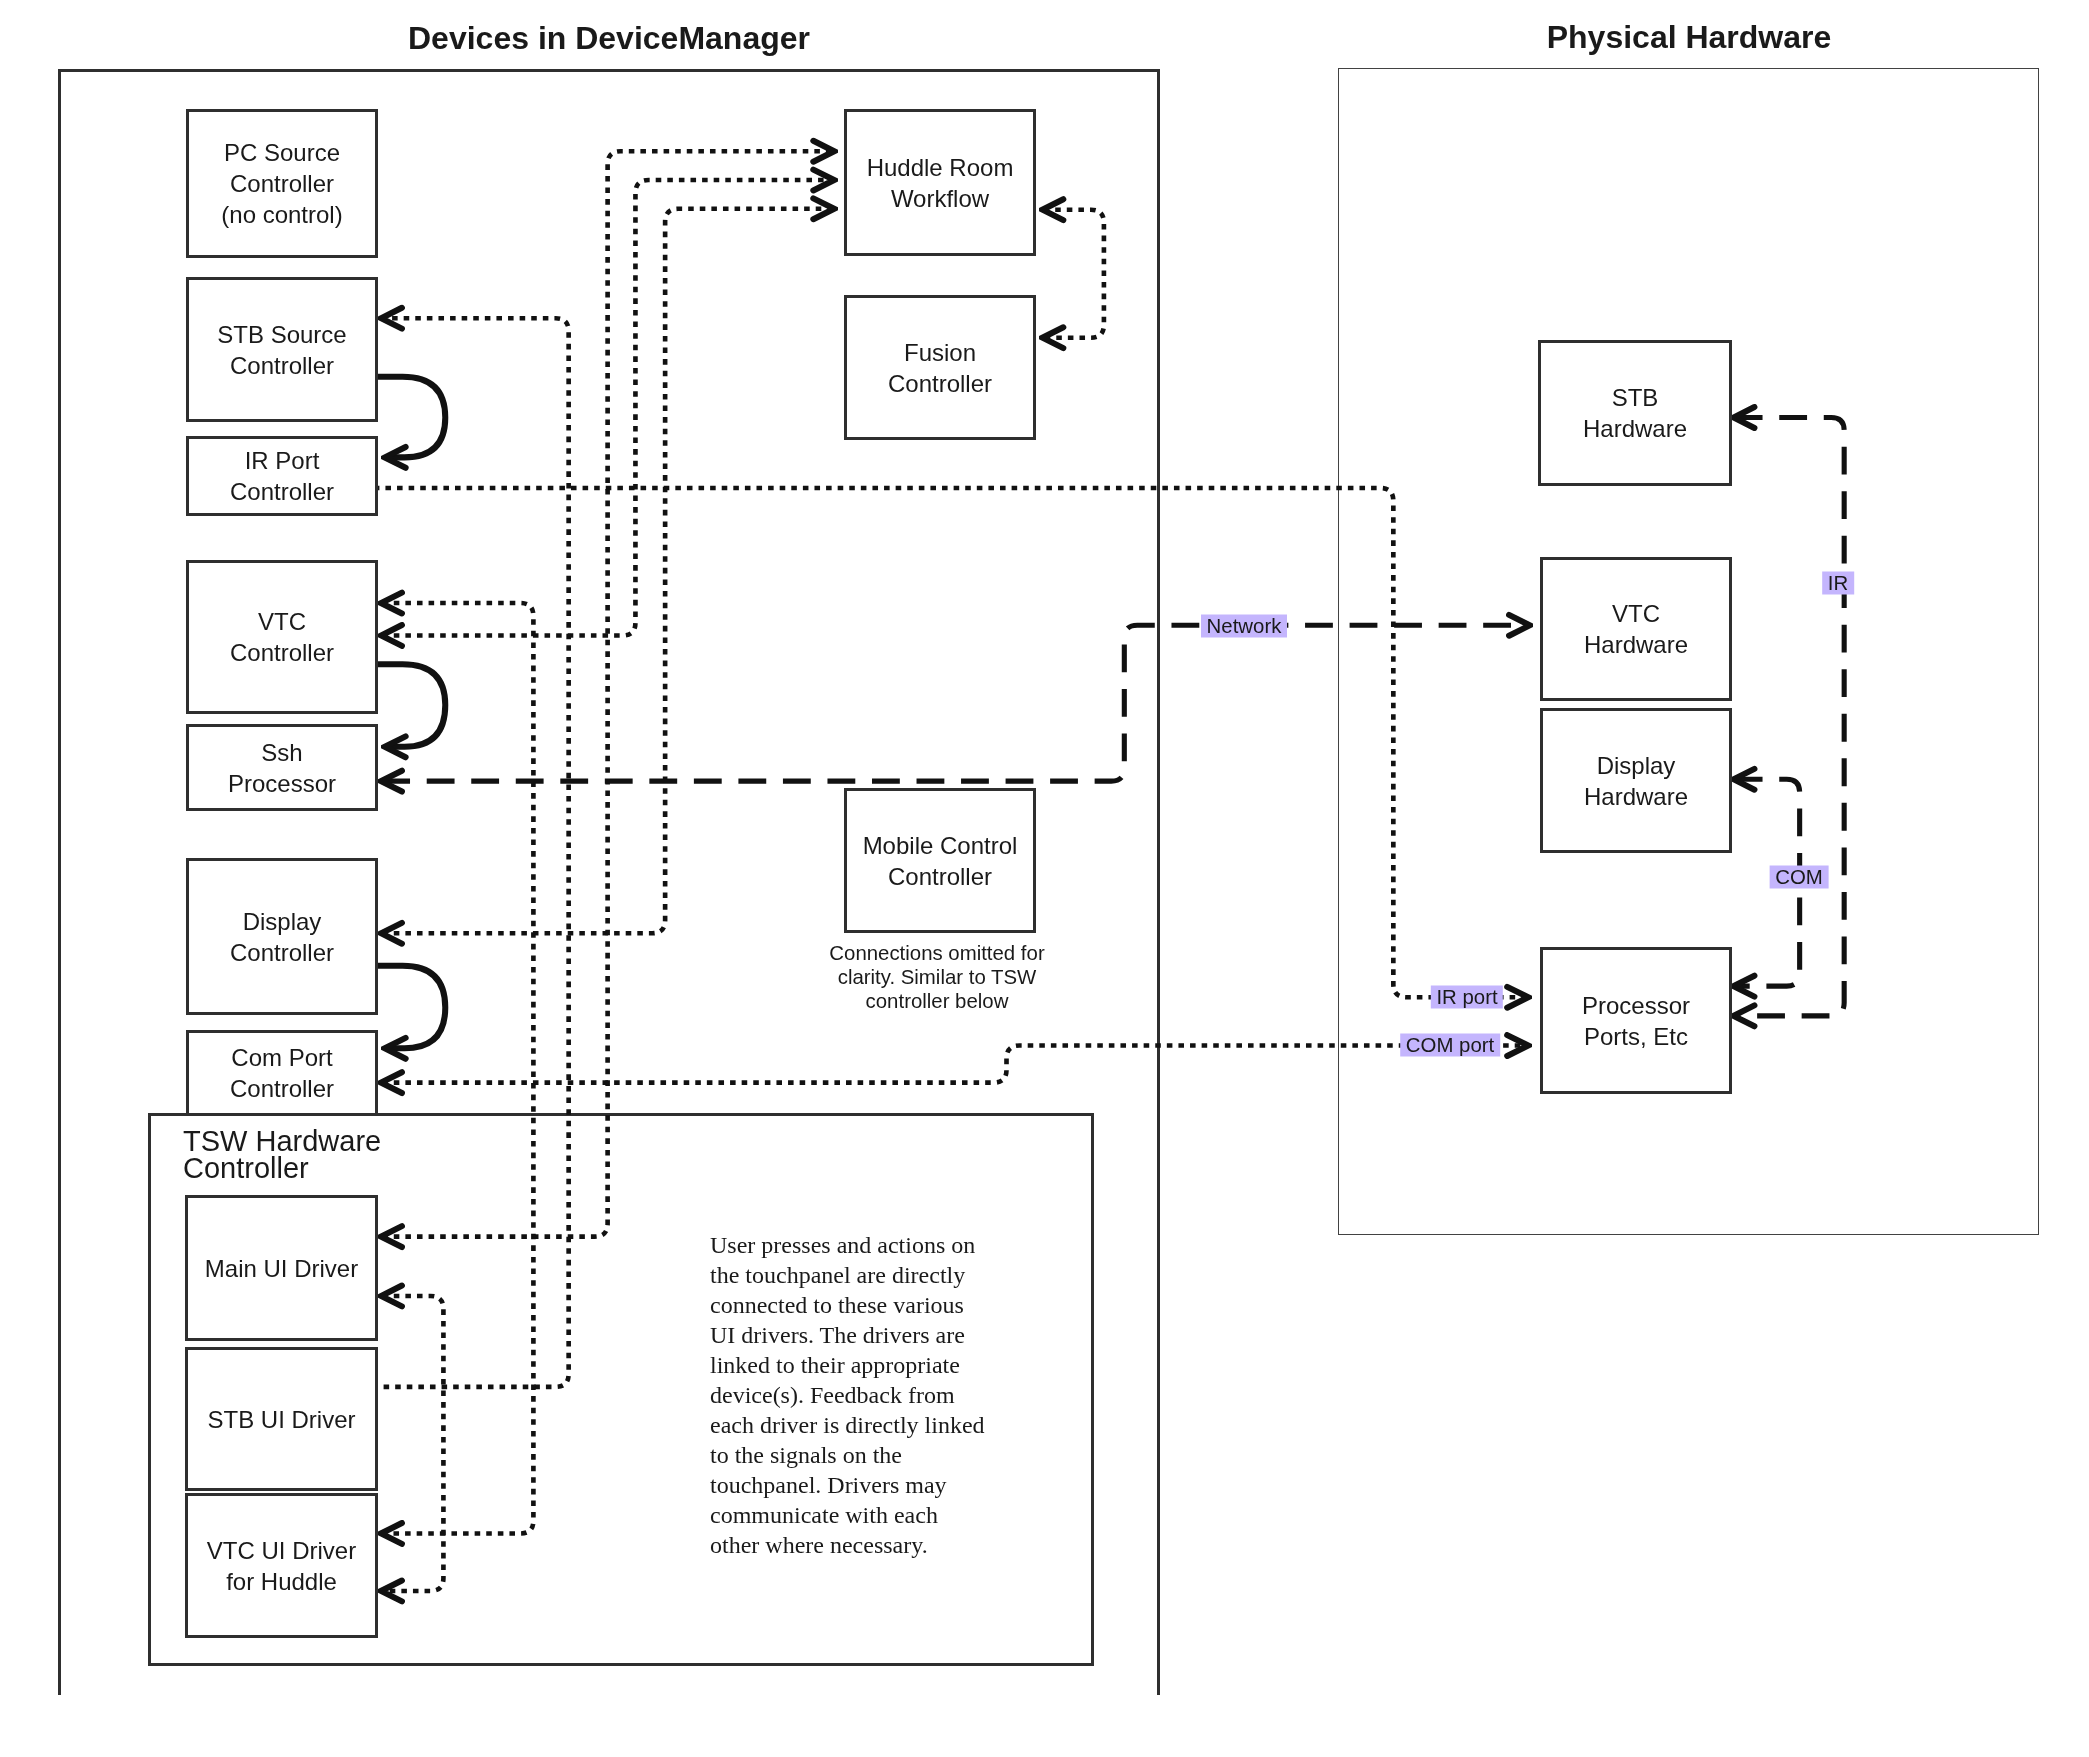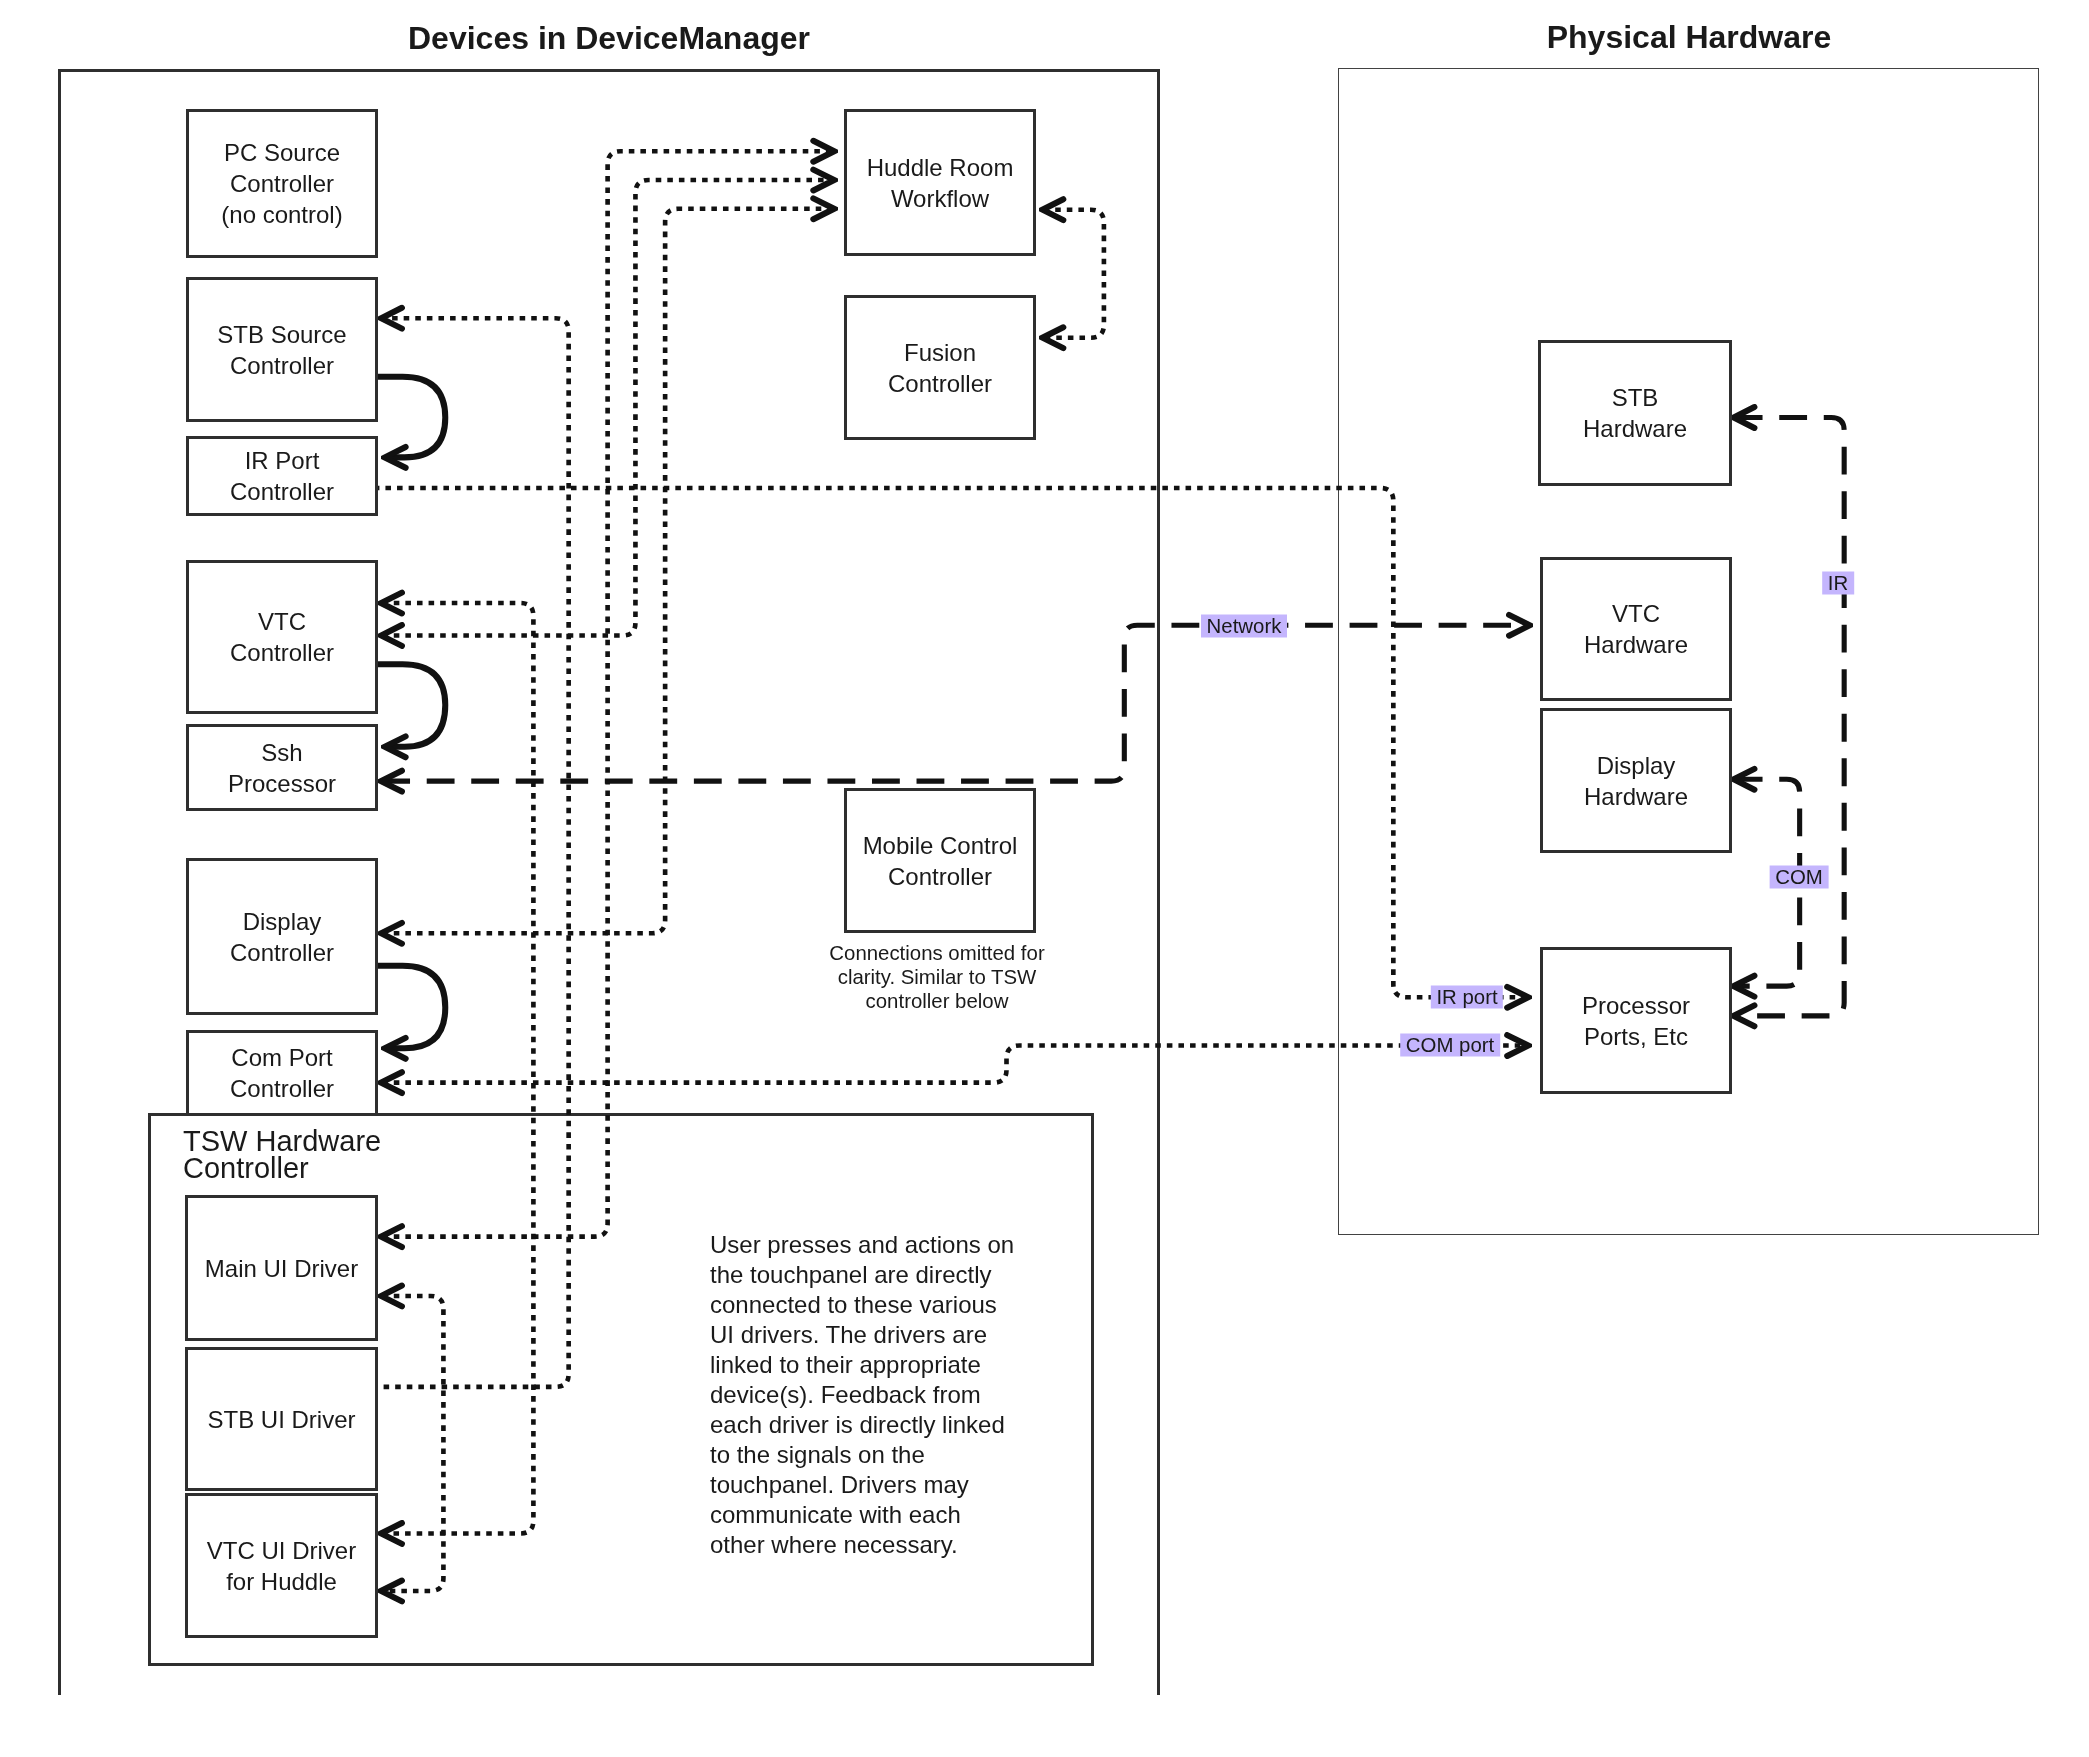--- a/index.html
+++ b/index.html
@@ -108,21 +108,21 @@
   <div class="node" style="left:1540px;top:708px;width:186px;height:139px;">Display
 Hardware</div>
   <div class="node" style="left:1540px;top:947px;width:186px;height:141px;">Processor
 Ports, Etc</div>
 
   <div class="group-label" style="left:183px;top:1128px;">TSW Hardware
 Controller</div>
   <div class="note" style="left:937px;top:941px;transform:translateX(-50%);">Connections omitted for
 clarity. Similar to TSW
 controller below</div>
-  <div class="paragraph" style="left:710px;top:1230px;width:390px;">User presses and actions on
+  <div class="paragraph" style="left:710px;top:1230px;width:390px;font-family:Liberation Serif, serif;">User presses and actions on
 the touchpanel are directly
 connected to these various
 UI drivers.  The drivers are
 linked to their appropriate
 device(s). Feedback from
 each driver is directly linked
 to the signals on the
 touchpanel. Drivers may
 communicate with each
 other where necessary.</div>

